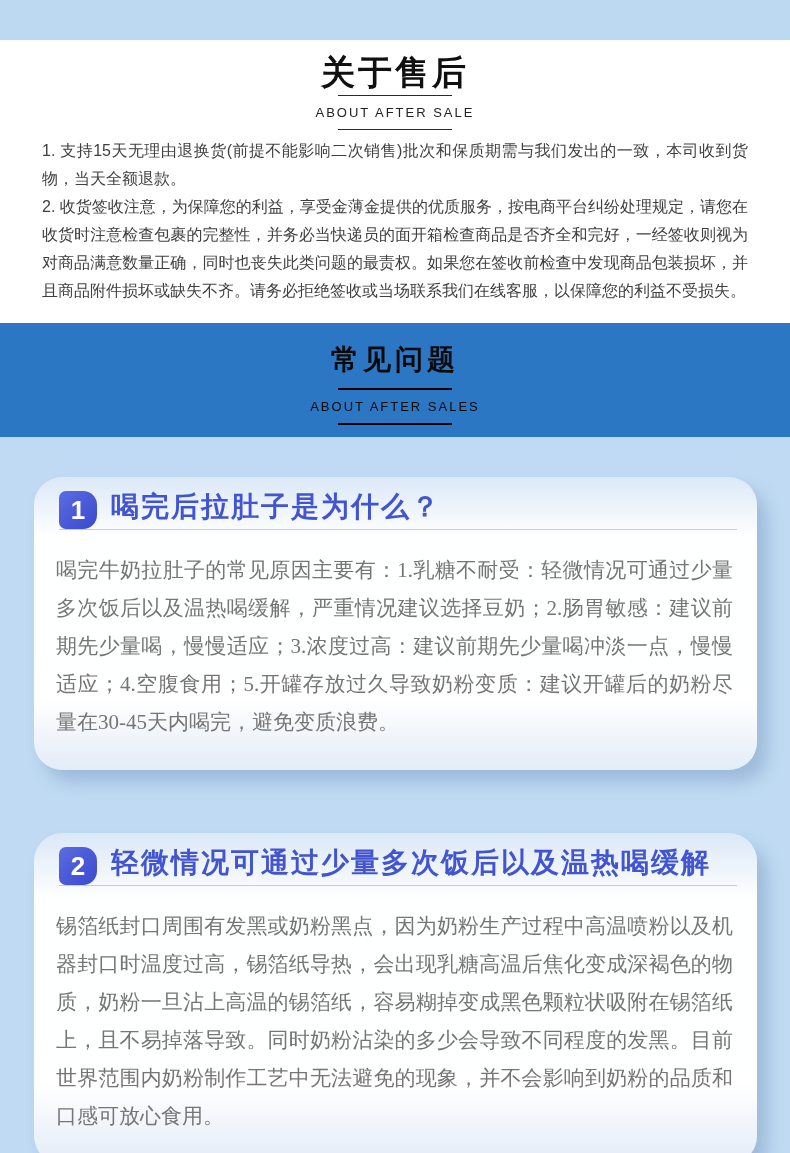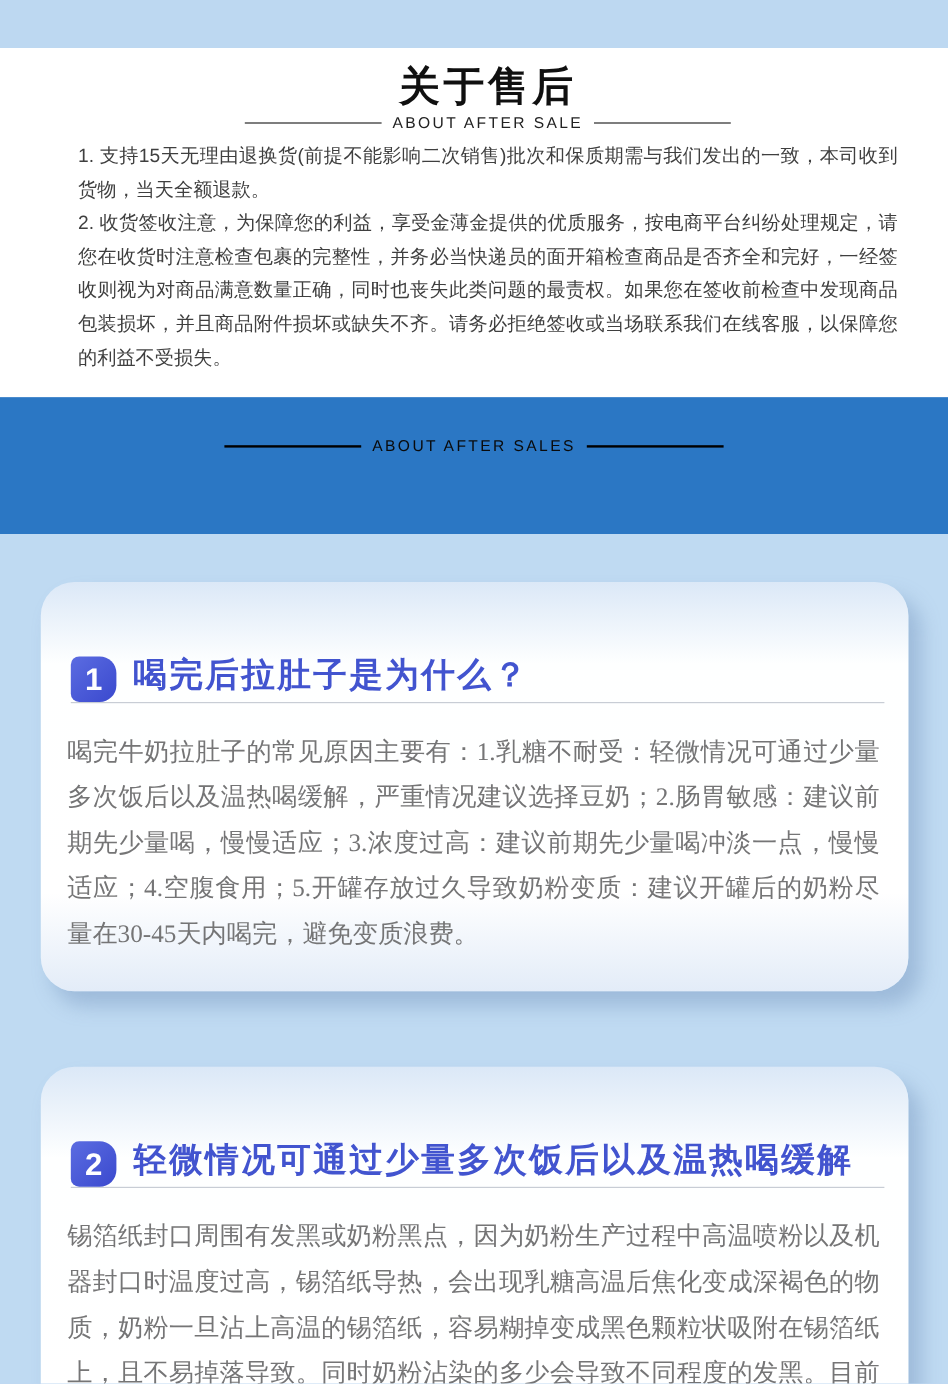--- a/index.html
+++ b/index.html
@@ -16,37 +16,38 @@
 
   
   .top-bar {
     height: 40px;
     background: #bdd8f1;
   }
 
   
   .after-sale {
     background: #ffffff;
-    padding: 13px 42px 18px 65px;
+    padding: 13px 42px 18px 42px;
   }
   .section-title {
     margin: 0;
     text-align: center;
     font-size: 34px;
     line-height: 1.15;
     font-weight: bold;
     letter-spacing: 3px;
     color: #101010;
   }
   .subtitle-row {
     display: flex;
     align-items: center;
     justify-content: center;
     gap: 9px;
     margin-top: 3px;
+    flex-direction: column;
   }
   .subtitle-row .rule {
     width: 114px;
     height: 1px;
     background: #2a2a2a;
   }
   .subtitle-text {
     font-size: 13px;
     letter-spacing: 2px;
     color: #222222;
@@ -111,21 +112,20 @@
     justify-content: center;
   }
   .q-title {
     font-size: 28px;
     font-weight: bold;
     letter-spacing: 2px;
     color: #4254cf;
     padding-bottom: 3px;
     white-space: nowrap;
     overflow: hidden;
-    margin-top: 48px;
   }
   .answer {
     margin: 0;
     padding: 21px 24px 29px 22px;
     font-size: 21px;
     line-height: 38px;
     color: #757576;
     text-align: justify;
     font-family: Liberation Serif, serif;
   }
@@ -144,20 +144,21 @@
       <span class="subtitle-text">ABOUT AFTER SALE</span>
       <span class="rule"></span>
     </div>
     <div class="policy-wrap">
       <p class="policy">1. 支持15天无理由退换货(前提不能影响二次销售)批次和保质期需与我们发出的一致，本司收到货物，当天全额退款。</p>
       <p class="policy">2. 收货签收注意，为保障您的利益，享受金薄金提供的优质服务，按电商平台纠纷处理规定，请您在收货时注意检查包裹的完整性，并务必当快递员的面开箱检查商品是否齐全和完好，一经签收则视为对商品满意数量正确，同时也丧失此类问题的最责权。如果您在签收前检查中发现商品包装损坏，并且商品附件损坏或缺失不齐。请务必拒绝签收或当场联系我们在线客服，以保障您的利益不受损失。</p>
     </div>
   </section>
 
   <section class="faq-band">
+    <h2 class="section-title">常见问题</h2>
     <div class="subtitle-row">
       <span class="rule"></span>
       <span class="subtitle-text">ABOUT AFTER SALES</span>
       <span class="rule"></span>
     </div>
   </section>
 
   <section class="faq-body">
 
     <article class="faq-card">

